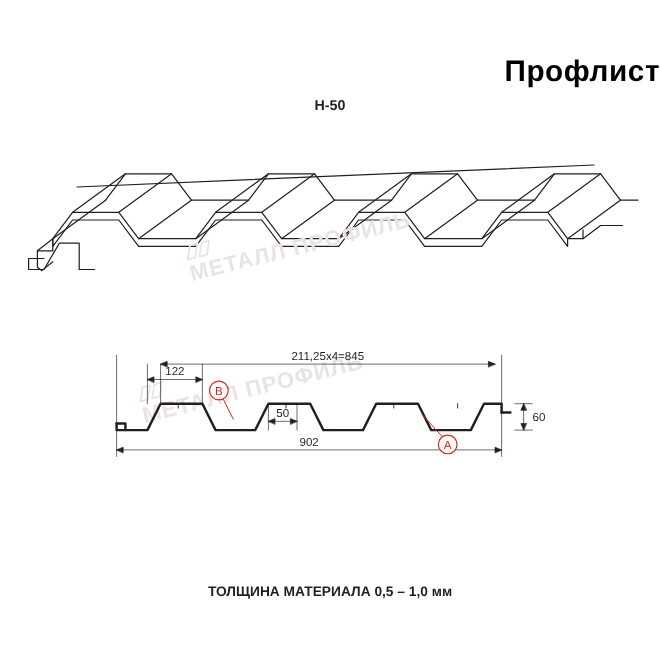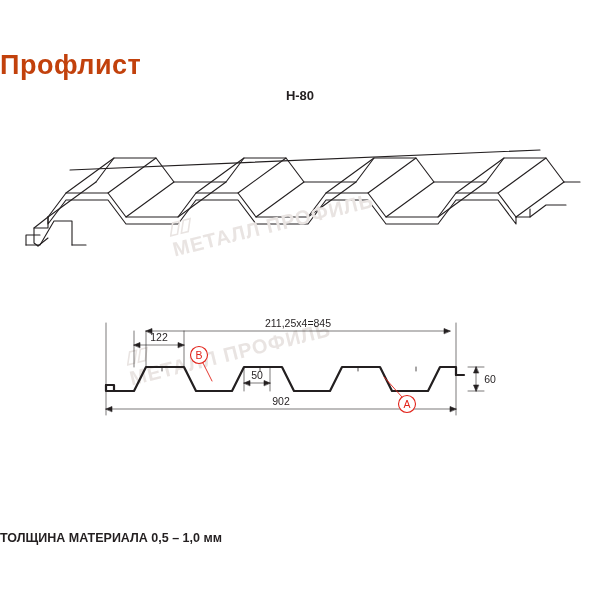--- a/index.html
+++ b/index.html
@@ -18,25 +18,25 @@
   .page {
     position: relative;
     width: 600px;
     height: 600px;
   }
   .title {
     position: absolute;
     top: 50px;
     left: 0;
     width: 600px;
-    text-align: left;
+    text-align: right;
     font-size: 27px;
     font-weight: bold;
     letter-spacing: 0.5px;
-    color: #c2410c;
+    color: #000000;
   }
   .subtitle {
     position: absolute;
     top: 88px;
     left: 0;
     width: 600px;
     text-align: center;
     font-size: 13px;
     font-weight: bold;
     color: #231f20;
@@ -53,20 +53,21 @@
     top: 305px;
     left: 84px;
     width: 420px;
     height: 140px;
   }
   .footer-note {
     position: absolute;
     top: 531px;
     left: 0;
     width: 600px;
+    text-align: center;
     font-size: 12.5px;
     font-weight: bold;
     color: #231f20;
   }
   .wm {
     position: absolute;
     pointer-events: none;
     color: #e9e4e2;
     font-weight: bold;
     font-size: 20px;
@@ -77,21 +78,21 @@
   .wm-2 { top: 325px; left: 125px; transform: rotate(-14deg); }
   .wm svg { vertical-align: middle; margin-right: 6px; }
   svg { display: block; }
 </style>
 </head>
 <body>
 
 <div class="page">
 
   <div class="title">Профлист</div>
-  <div class="subtitle">Н-80</div>
+  <div class="subtitle">Н-50</div>
 
   <div class="iso-wrap">
     <svg width="580" height="145" viewBox="0 0 580 145">
       <g fill="none" stroke="#231f20" stroke-width="1.1" stroke-linejoin="round" stroke-linecap="round">
 
         <path d="M60 45 L530 25"></path>
 
         <path d="M18 118
                  L30 118 L30 95 L44 72 L58 72 L58 118 L? 0" stroke="none"></path>
 

